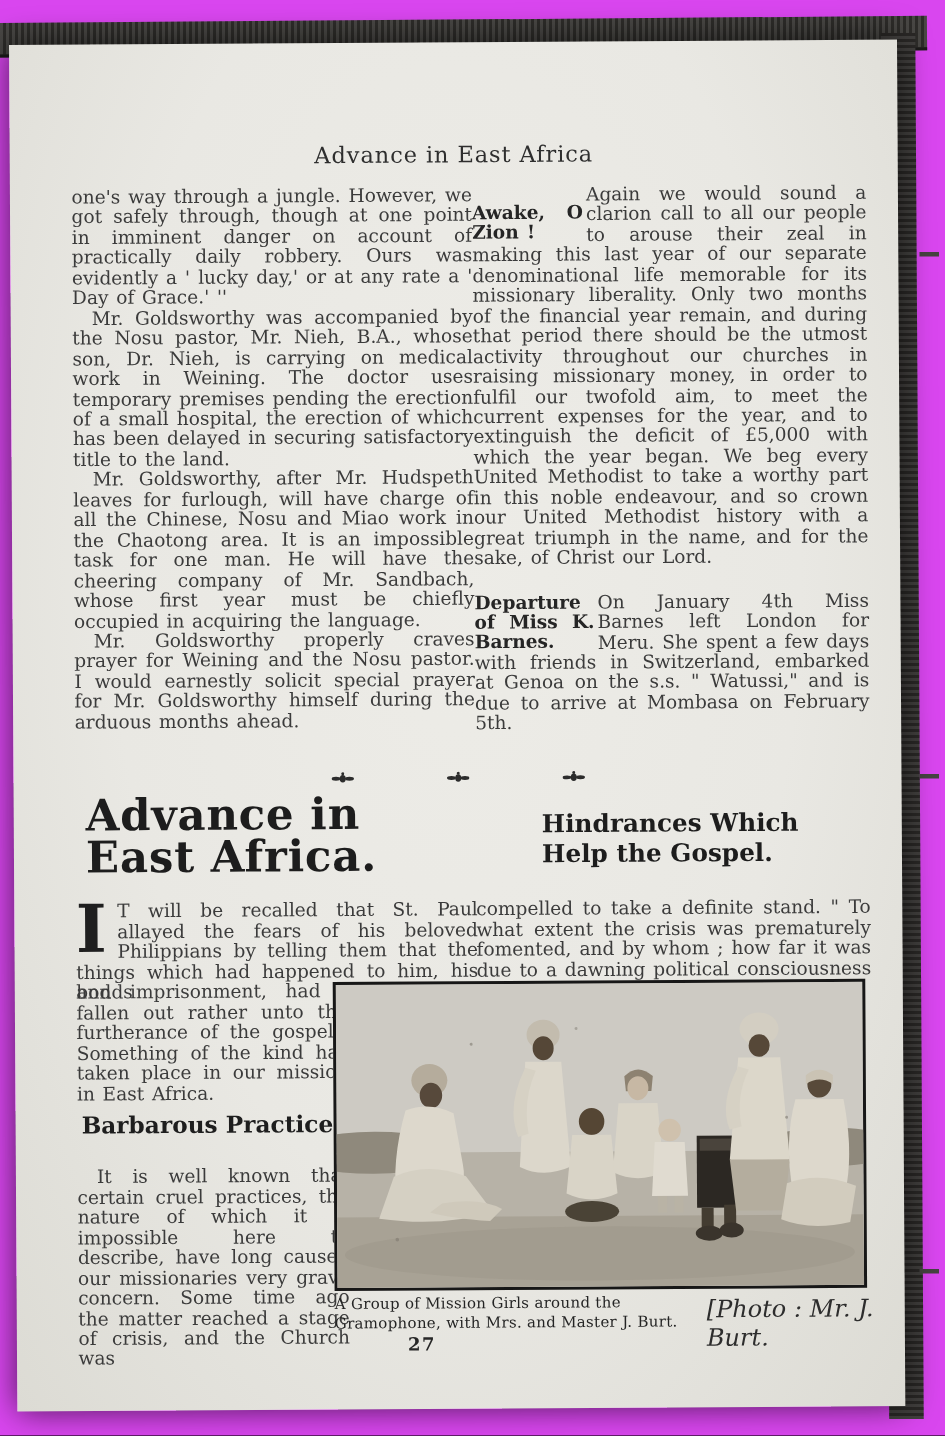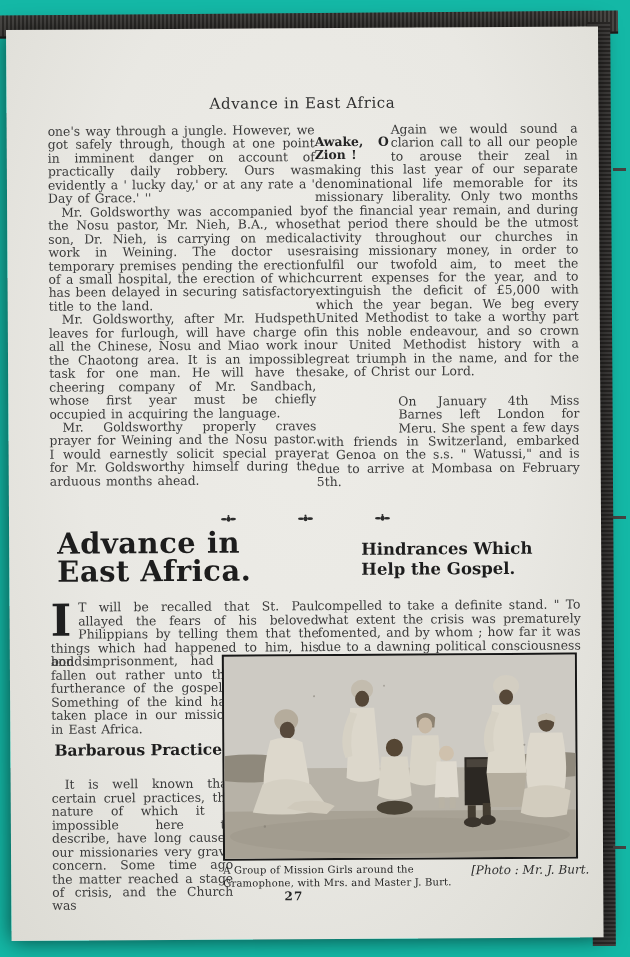--- a/index.html
+++ b/index.html
@@ -1,16 +1,16 @@
 <!DOCTYPE html>
 <html><head>
 <meta charset="utf-8">
 <style>
   html,body{margin:0;padding:0;background:#000;}
-  .scene{position:relative;width:630px;height:957px;background:#14b8a6;overflow:hidden;
+  .scene{position:relative;width:630px;height:957px;background:#d946ef;overflow:hidden;
          font-family:"DejaVu Serif",serif;}
   .cover-top{position:absolute;left:-4px;top:13px;width:622px;height:21px;background:#3a3835;
     background-image:repeating-linear-gradient(90deg,rgba(255,255,255,.08) 0 2px,rgba(0,0,0,.22) 2px 4px);
     transform:rotate(-0.45deg);border-bottom:2px solid #1c1b1a;}
   .cover-right{position:absolute;left:590px;top:22px;width:23px;height:924px;background:#343230;
     background-image:repeating-linear-gradient(0deg,rgba(255,255,255,.07) 0 2px,rgba(0,0,0,.2) 2px 4px);
     transform:rotate(-0.35deg);}
   .stitch{position:absolute;width:13px;height:3px;background:#454341;}
   .page{position:absolute;left:6px;top:30px;width:592px;height:911px;
     background:radial-gradient(ellipse at 50% 38%,#edece7 0%,#e9e8e3 55%,#dcdbd4 100%);
@@ -38,22 +38,22 @@
   .intro-wide{position:absolute;left:41px;top:559px;width:268px;}
   .dropcap{float:left;font-size:44px;line-height:36px;font-weight:bold;margin:2px 7px 0 0;color:#1f1f1f;}
   .intro-narrow{position:absolute;left:41px;top:613px;width:181px;}
   .subhead{position:absolute;left:44px;top:711px;font-size:15.5px;font-weight:bold;color:#1e1e1e;}
   .barb-para{position:absolute;left:41px;top:736px;width:181px;}
   .photo-frame{position:absolute;left:212px;top:626px;width:355px;height:206px;box-sizing:border-box;
     border:2px solid #171717;background:#cdcac3;}
   .photo-frame svg{display:block;width:100%;height:100%;}
   .caption{position:absolute;left:212px;top:836px;width:238px;font-weight:normal;font-size:10px;
     line-height:12.5px;color:#242424;letter-spacing:.2px;}
-  .credit{position:absolute;left:460px;top:836px;font-style:italic;font-size:12px;color:#2d2d2d;}
-  .pagenum{position:absolute;left:248px;top:861px;width:44px;text-align:right;font-weight:bold;
+  .credit{position:absolute;left:460px;top:836px;font-style:italic;font-size:16px;color:#2d2d2d;}
+  .pagenum{position:absolute;left:248px;top:861px;width:44px;text-align:center;font-weight:bold;
     font-size:12px;color:#272727;letter-spacing:1px;}
   .fleuron{width:15px;height:9px;}
 </style>
 </head>
 <body>
 
 <div class="scene">
 
   <div class="cover-top"></div>
   <div class="cover-right"></div>
@@ -72,20 +72,21 @@
       <p class="indent">Mr. Goldsworthy properly craves prayer for Weining and the Nosu pastor.  I would earnestly solicit special prayer for Mr. Goldsworthy himself during the arduous months ahead.</p>
     </div>
 
     <div class="col-right bodytext">
       <div class="rc-section">
         <span class="sidehead awake">Awake, O Zion !</span>
         <p><span class="spacer-awake"></span><span>Again we would sound a clarion call to all our people to arouse their zeal in making this last year of our separate denominational life memorable for its missionary liberality.  Only two months of the financial year remain, and during that period there should be the utmost activity throughout our churches in raising missionary money, in order to fulfil our twofold aim, to meet the current expenses for the year, and to extinguish the deficit of £5,000 with which the year began.  We beg every United Methodist to take a worthy part in this noble endeavour, and so crown our United Methodist history with a great triumph in the name, and for the sake, of Christ our Lord.</span></p>
       </div>
       <div class="rc-gap"></div>
       <div class="rc-section">
+        <span class="sidehead departure">Departure of Miss K. Barnes.</span>
         <p><span class="spacer-departure"></span><span>On January 4th Miss Barnes left London for Meru.  She spent a few days with friends in Switzerland, embarked at Genoa on the s.s. " Watussi," and is due to arrive at Mombasa on February 5th.</span></p>
       </div>
     </div>
 
     <div class="ornaments">
       <svg class="fleuron" viewBox="0 0 30 18">
           <g fill="#2c2c2c">
             <ellipse cx="15" cy="9" rx="4" ry="5"></ellipse>
             <ellipse cx="6" cy="9" rx="6" ry="2.6"></ellipse>
             <ellipse cx="24" cy="9" rx="6" ry="2.6"></ellipse>

